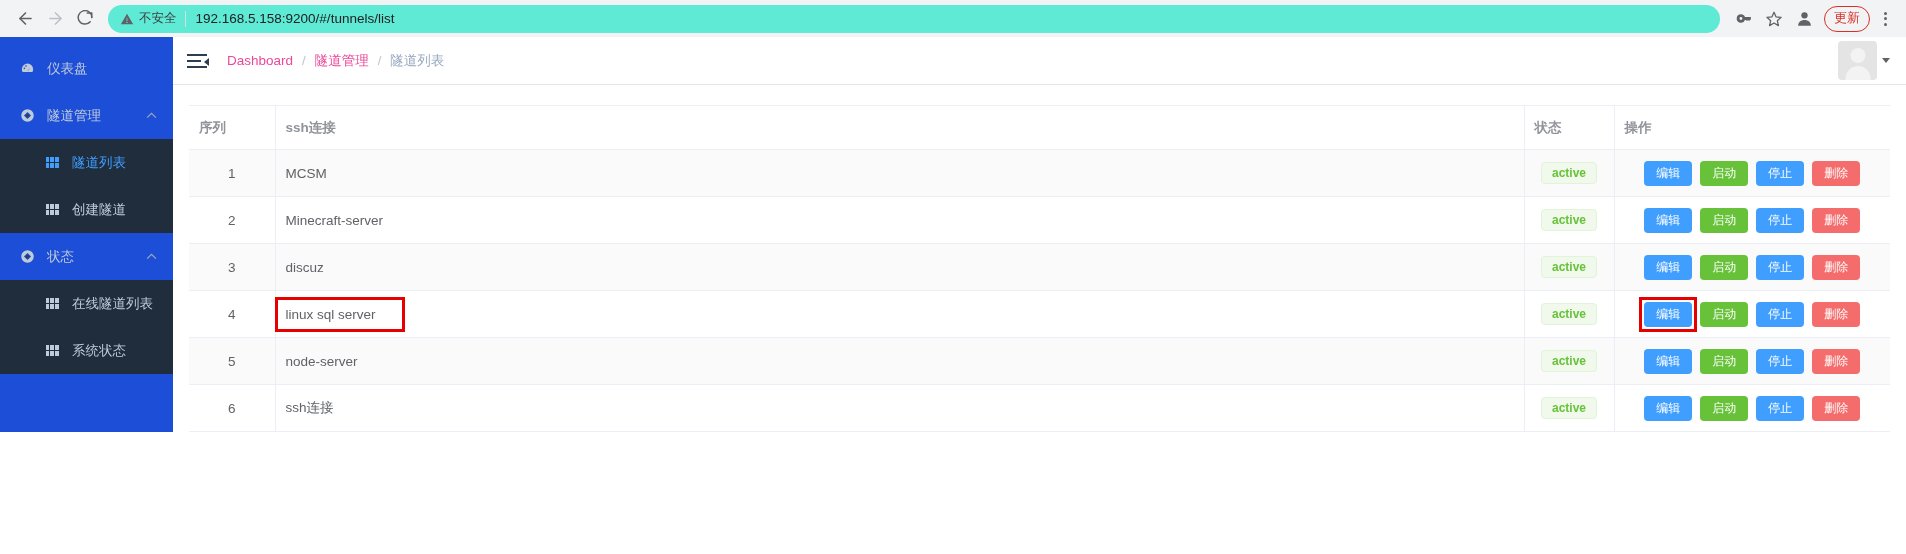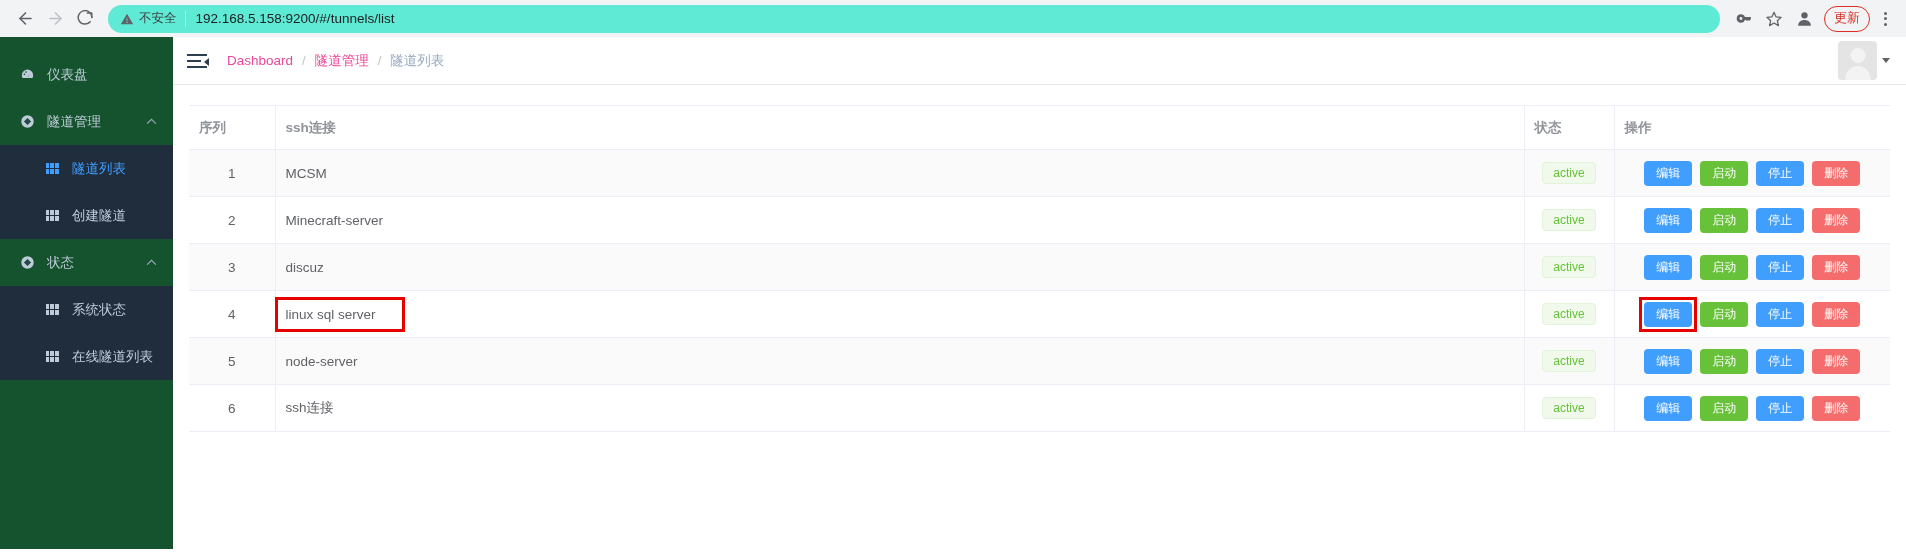--- a/index.html
+++ b/index.html
@@ -74,25 +74,25 @@
     margin-left: 2px;
   }
   .kebab i { width: 3px; height: 3px; border-radius: 50%; background: #5f6368; display:block; }
 
   
   .app { display: flex; height: 517px; background: #fff; position: relative; }
 
   
   .sidebar {
     width: 173px;
-    background: #14532d;
+    background: #1d4ed8;
     flex: 0 0 173px;
-    height: 512px;
+    height: 395px;
     color: #bfcbd9;
-    padding-top: 14px;
+    padding-top: 8px;
   }
   .menu-item {
     display: flex;
     align-items: center;
     height: 47px;
     padding-left: 17px;
     font-size: 13.5px;
     color: #bfcbd9;
     position: relative;
   }
@@ -228,21 +228,21 @@
     color: #606266;
     background: #ffffff;
   }
   table.tunnels tbody tr:nth-child(odd) td { background: #fafafa; }
   table.tunnels tbody tr:nth-child(even) td { background: #ffffff; }
   .col-seq { width: 86px; text-align: center; }
   .col-name { width: auto; }
   .col-status { width: 90px; text-align: center; }
   .col-ops { width: 276px; text-align: center; }
   th.col-seq, td.col-seq { text-align: center; }
-  th.col-status, td.col-status { text-align: center; }
+  th.col-status, td.col-status { text-align: center; font-weight: bold; }
   th.col-ops, td.col-ops { text-align: center; }
   .vsep { border-right: 1px solid #ebeef5; }
 
   .badge-active {
     display: inline-block;
     background: #f0f9eb;
     border: 1px solid #e1f3d8;
     color: #67c23a;
     border-radius: 4px;
     font-size: 12px;
@@ -416,34 +416,34 @@
         <span class="mi-icon">
           <span class="grid-icon">
               <i></i>
               <i></i>
               <i></i>
               <i></i>
               <i></i>
               <i></i>
             </span>
         </span>
-        <span class="mi-label">系统状态</span>
+        <span class="mi-label">在线隧道列表</span>
       </div>
       <div class="menu-item">
         <span class="mi-icon">
           <span class="grid-icon">
               <i></i>
               <i></i>
               <i></i>
               <i></i>
               <i></i>
               <i></i>
             </span>
         </span>
-        <span class="mi-label">在线隧道列表</span>
+        <span class="mi-label">系统状态</span>
       </div>
     </div>
 
   </div>
 
   <div class="main">
 
     <div class="navbar">
       <div class="hamburger">
         <i></i>

